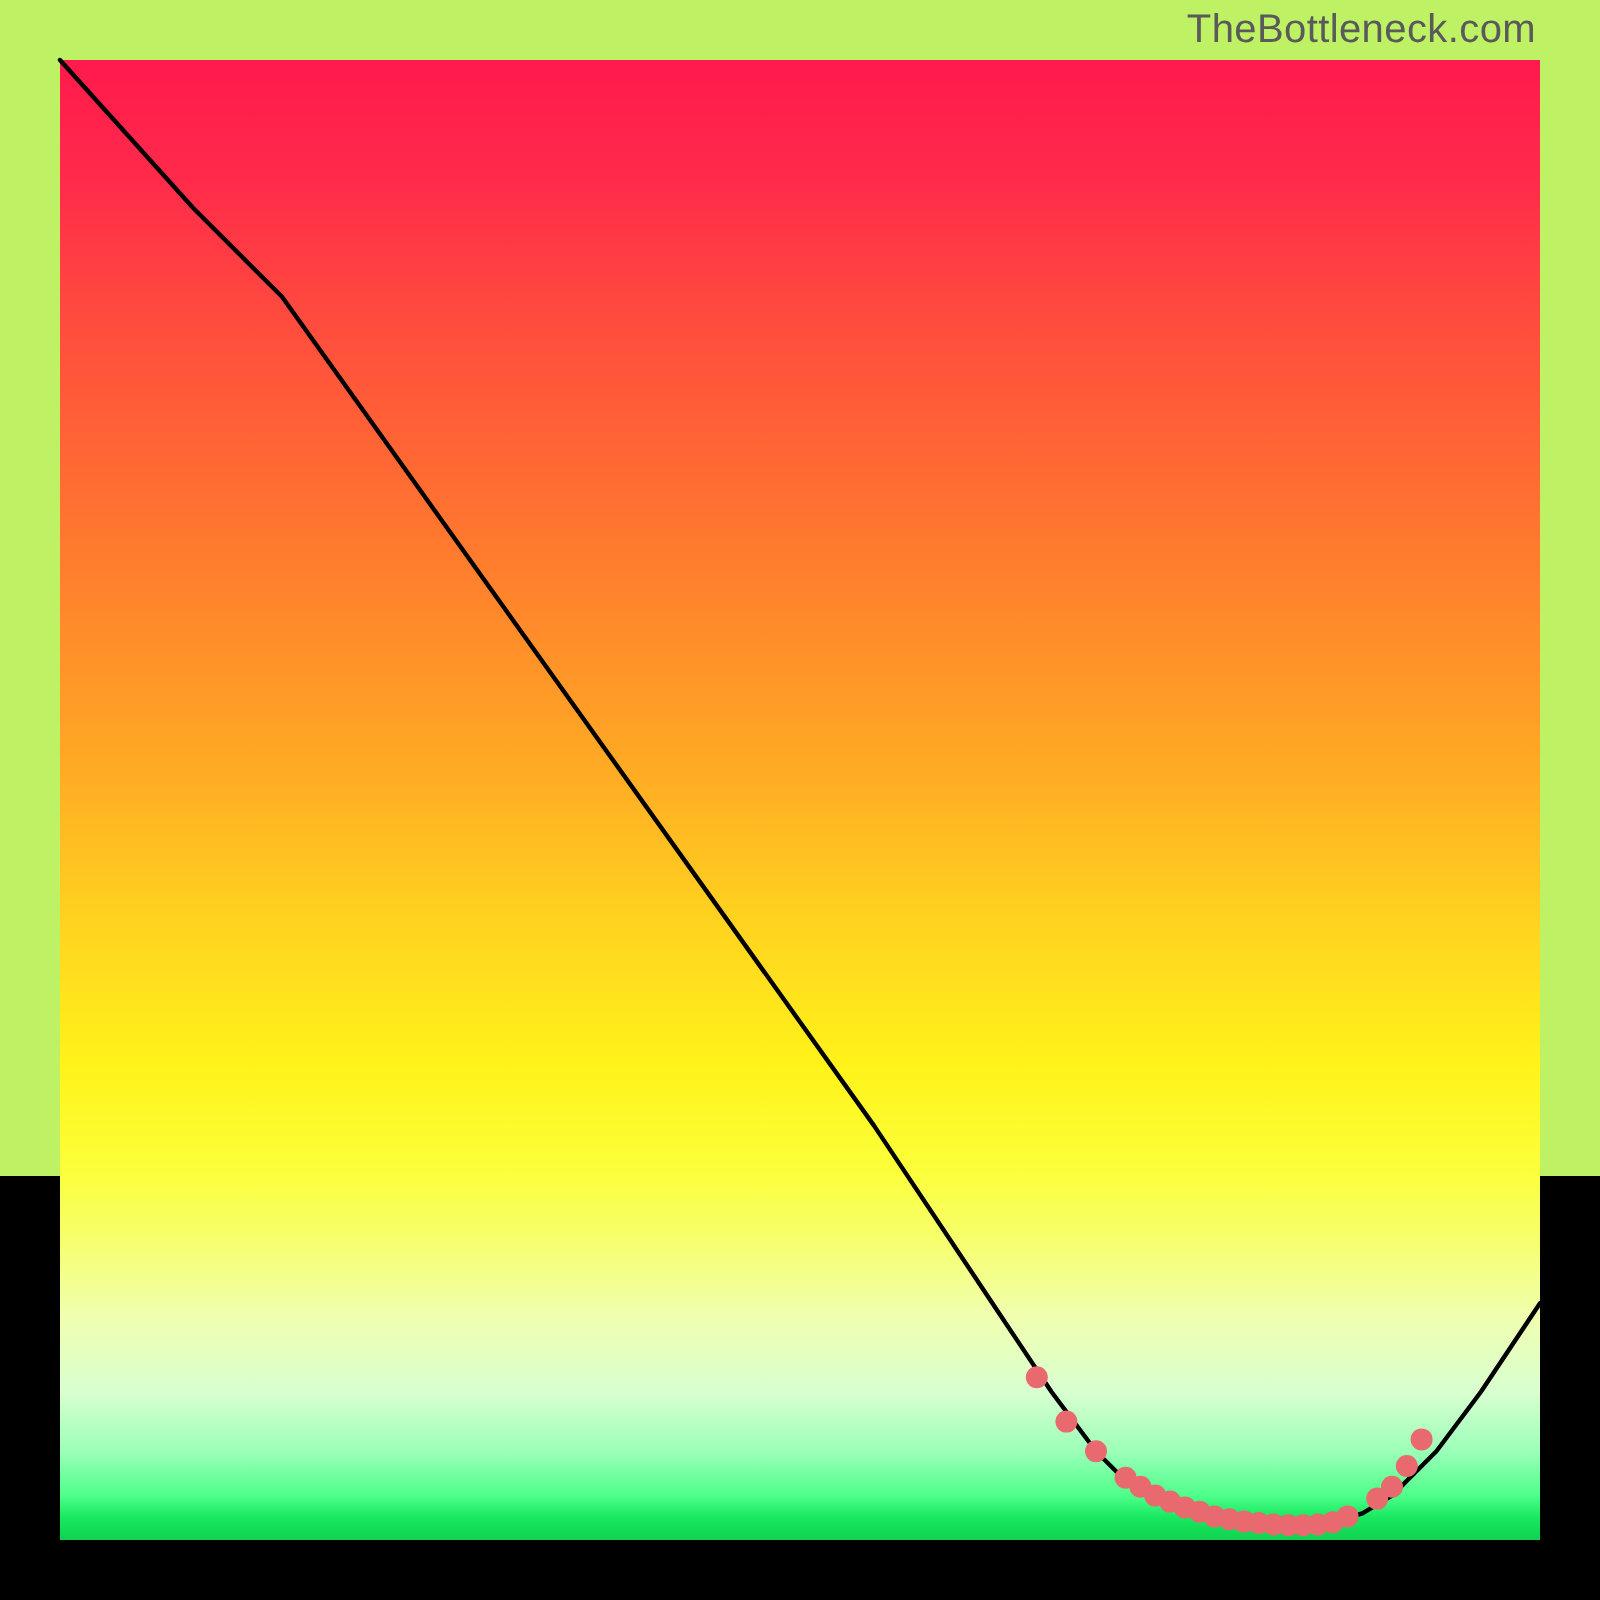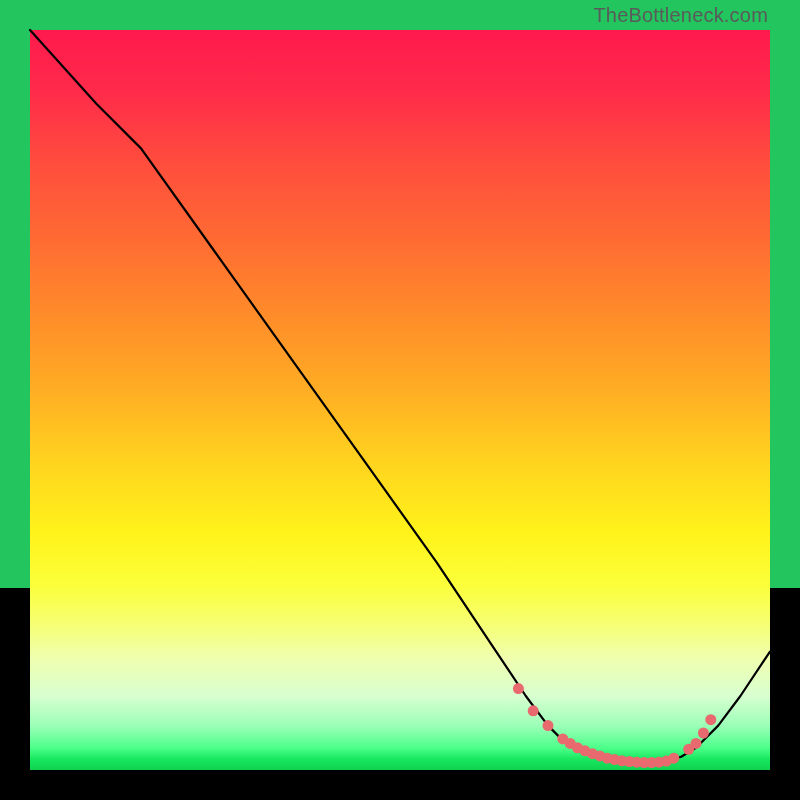--- a/index.html
+++ b/index.html
@@ -8,21 +8,21 @@
     width: 800px;
     height: 800px;
     background: #000;
     overflow: hidden;
     font-family: Arial, Helvetica, sans-serif;
   }
   .frame {
     position: relative;
     width: 800px;
     height: 588px;
-    background: #22c55e;
+    background: #bef264;
   }
   .plot-area {
     position: absolute;
     left: 30px;
     top: 30px;
     width: 740px;
     height: 740px;
     
     background: linear-gradient(
       to bottom,

